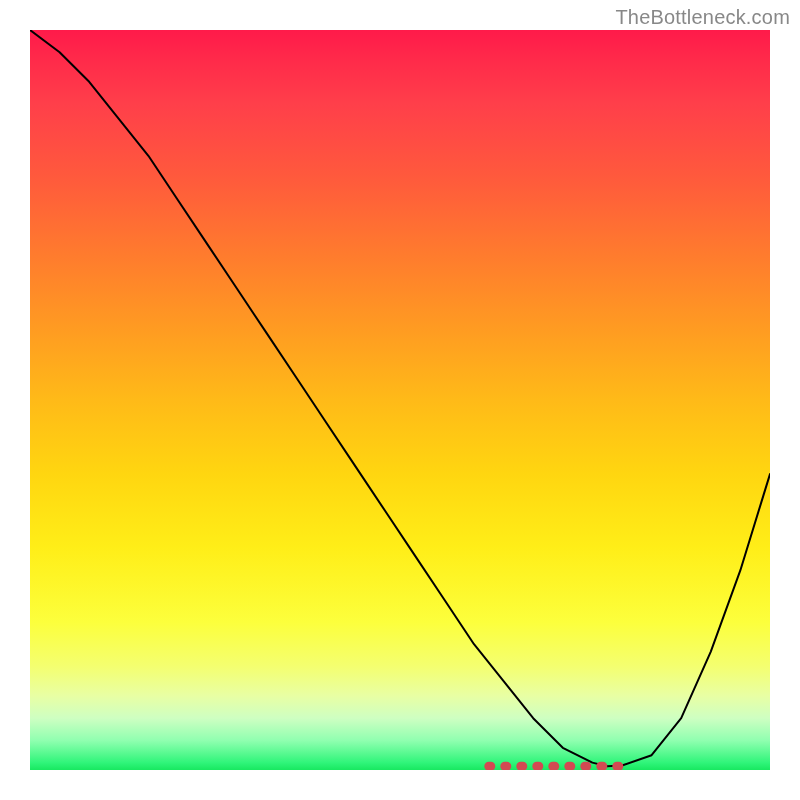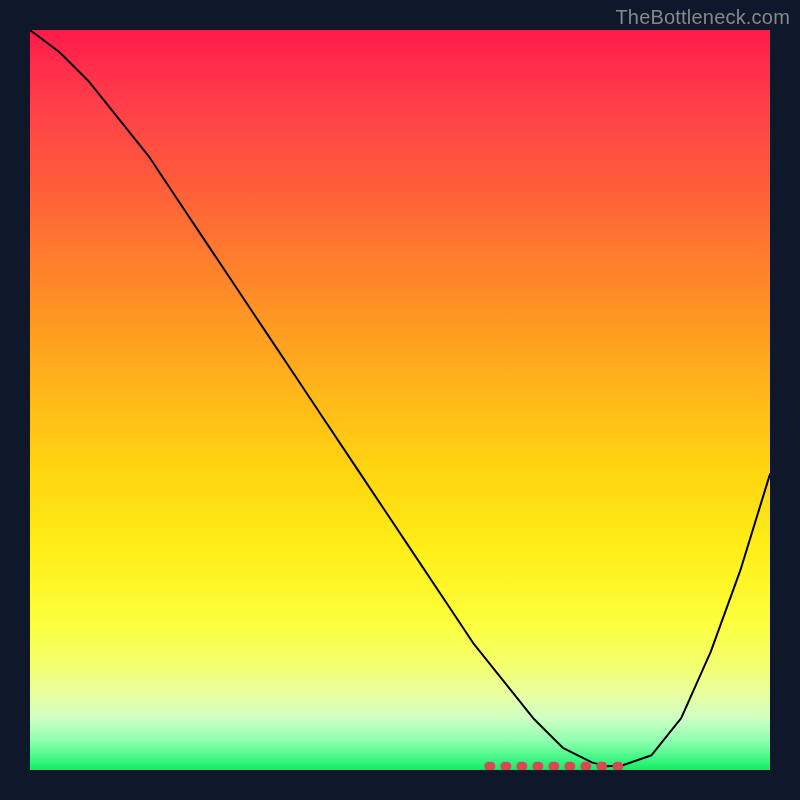--- a/index.html
+++ b/index.html
@@ -1,21 +1,21 @@
 <!DOCTYPE html>
 <html><head>
 <meta charset="utf-8">
 <style>
   * { margin: 0; padding: 0; box-sizing: border-box; }
   html, body { width: 800px; height: 800px; background: #000; overflow: hidden; }
   .container {
     position: relative;
     width: 800px;
     height: 800px;
-    background: #0f172a;
+    background: #ffffff;
   }
   .watermark {
     position: absolute;
     top: 6px;
     right: 10px;
     color: #888;
     font-family: Arial, Helvetica, sans-serif;
     font-size: 20px;
     letter-spacing: 0.2px;
     z-index: 20;

